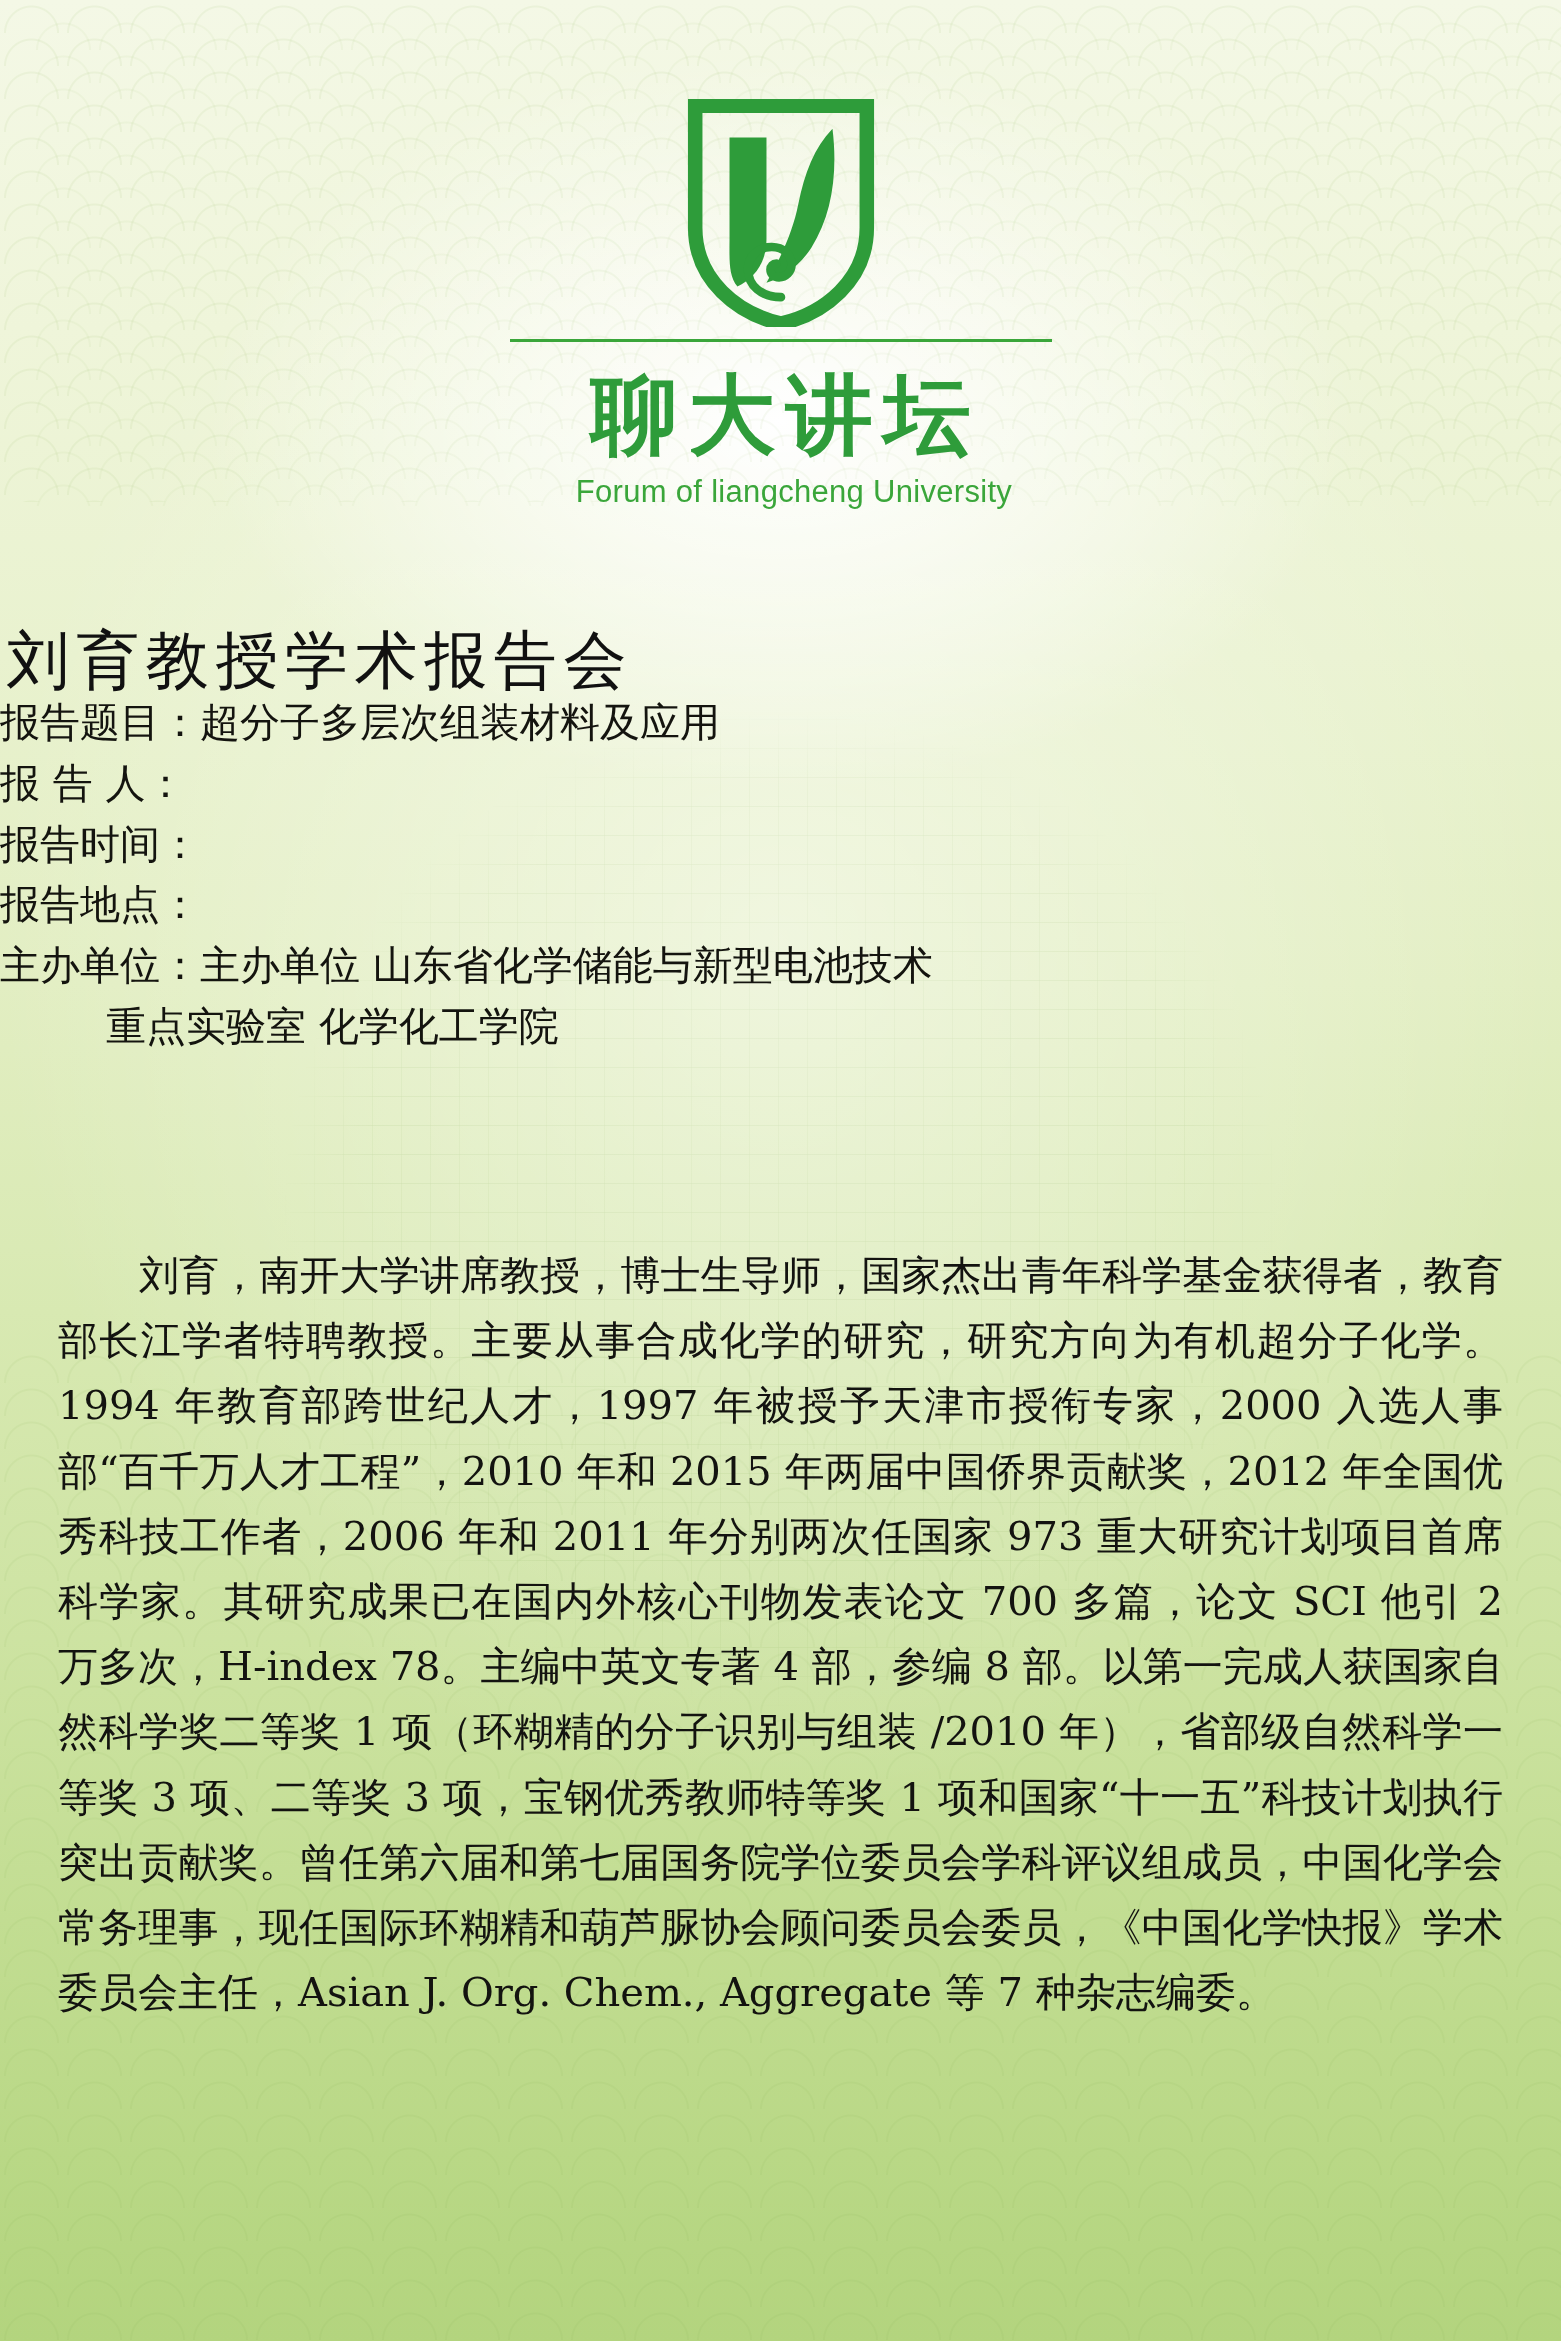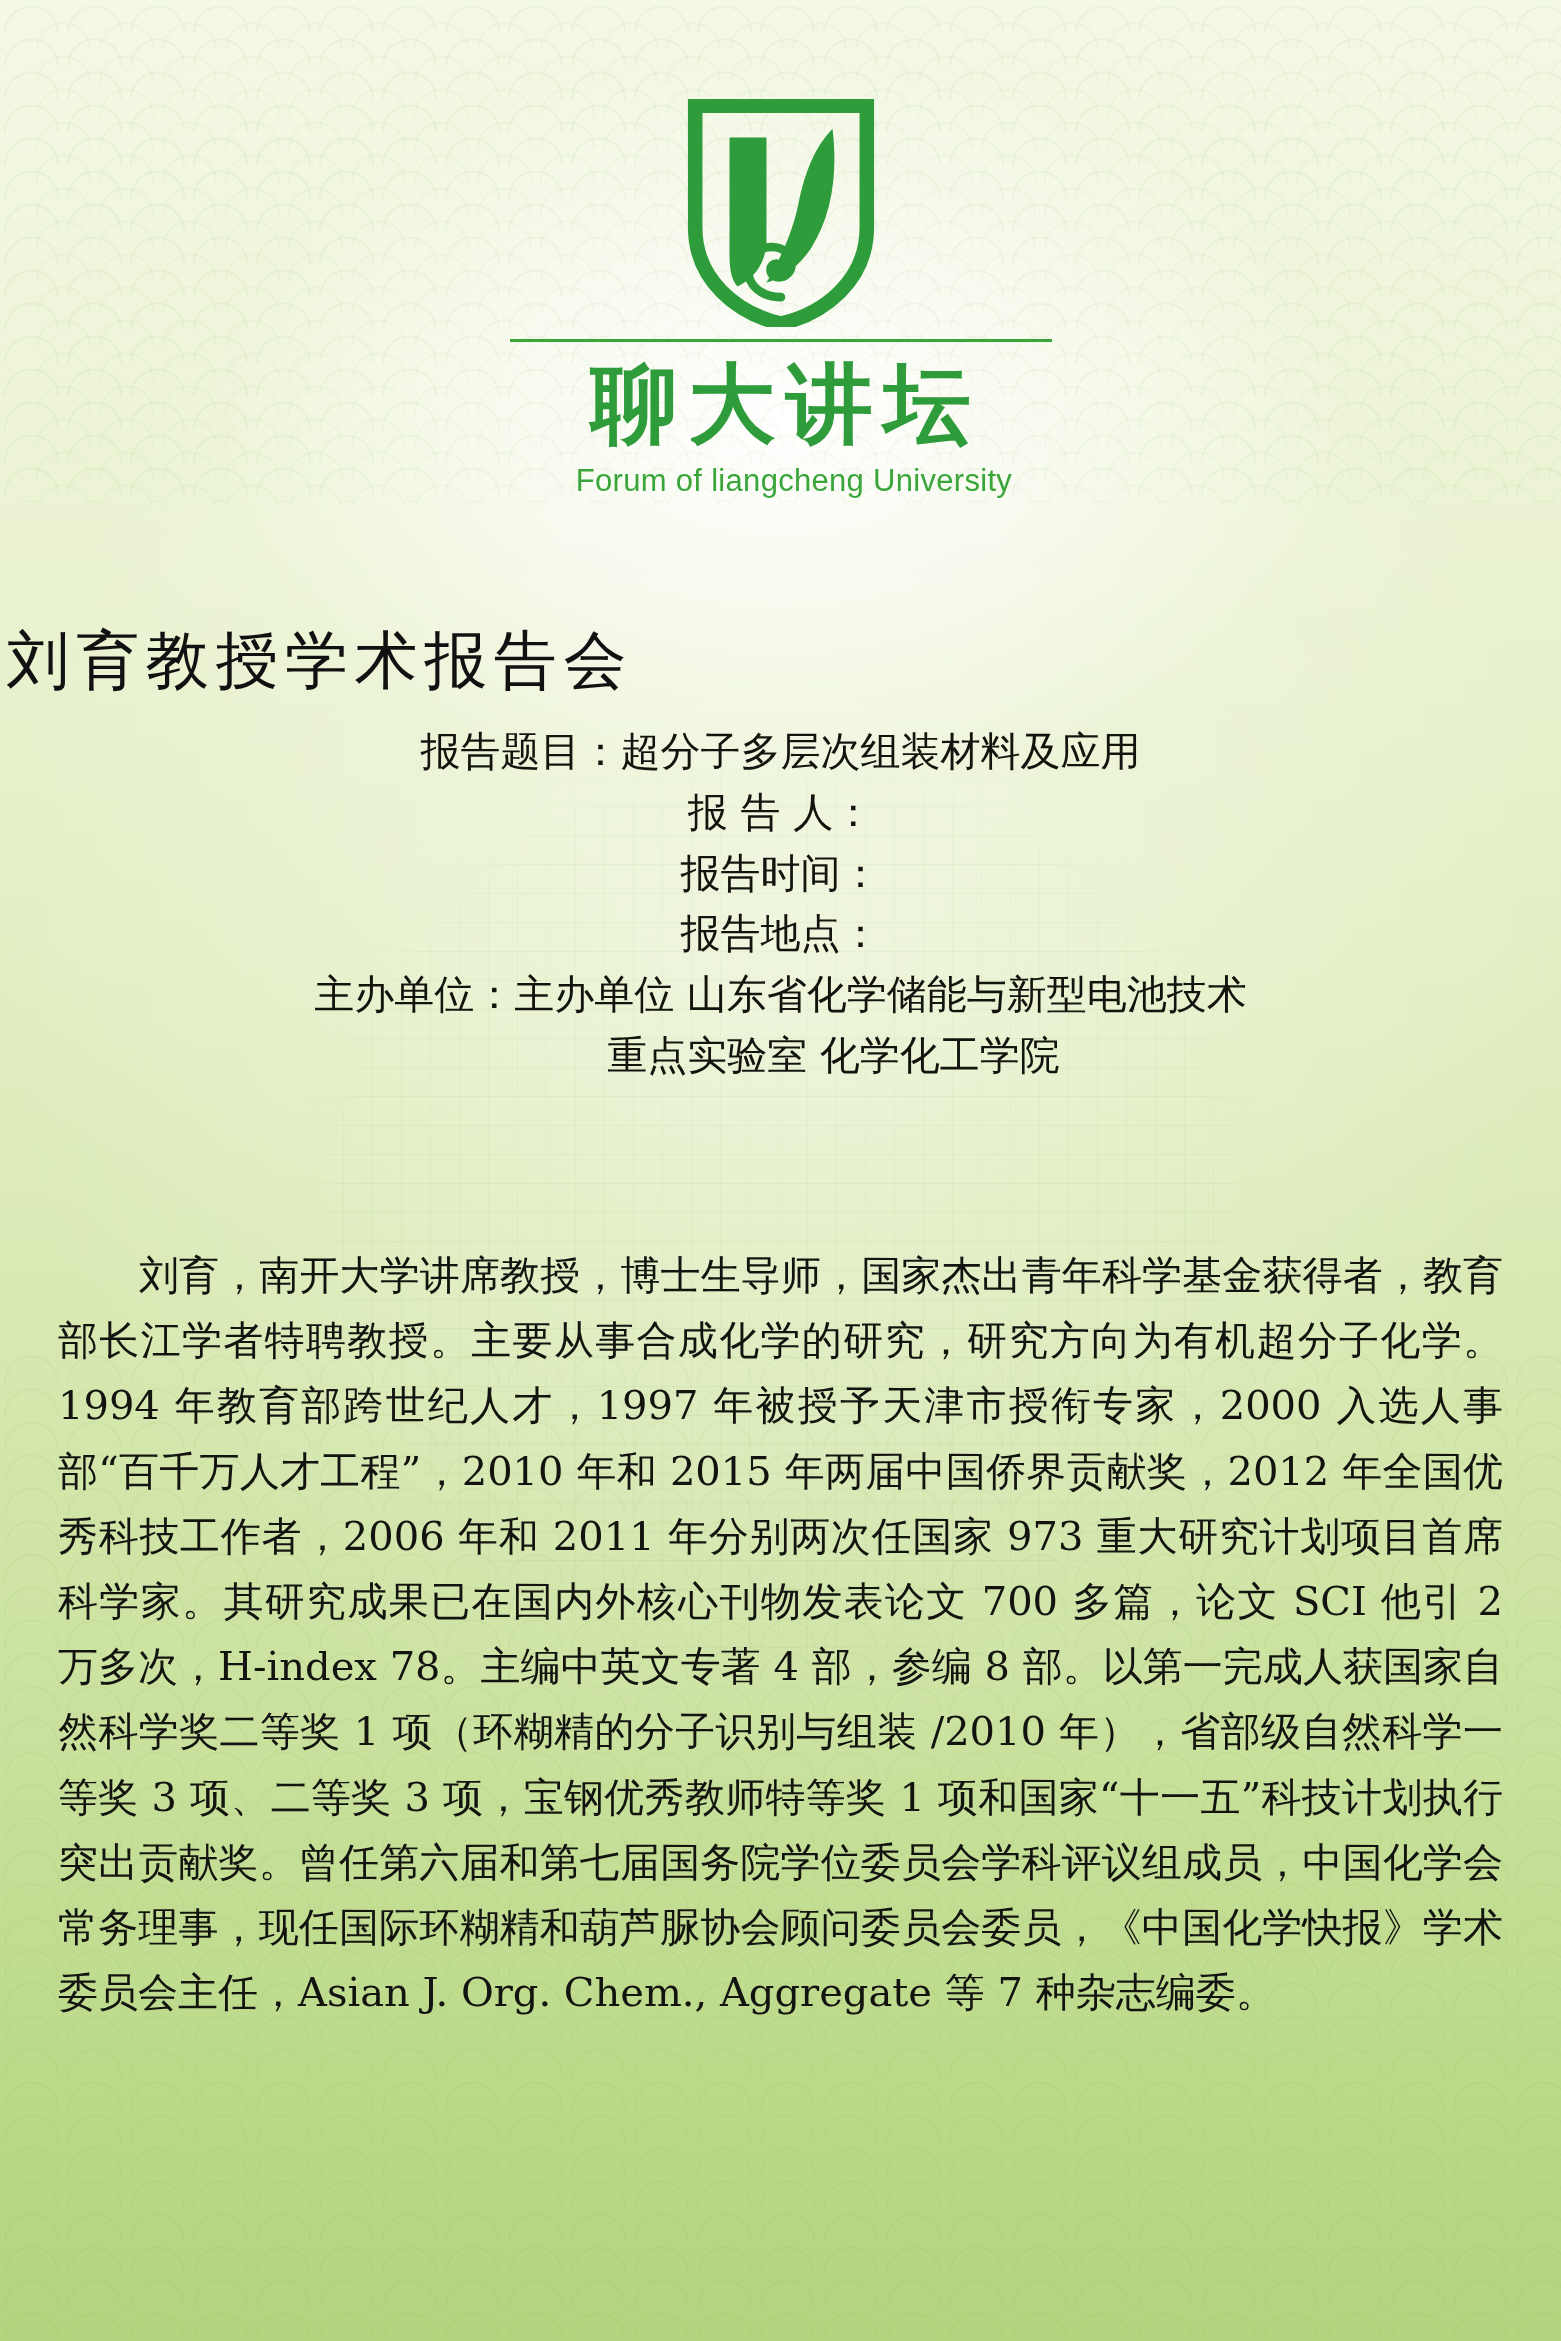--- a/index.html
+++ b/index.html
@@ -107,21 +107,21 @@
     height: 228px;
     position: relative;
   }
   .logo-divider {
     width: 542px;
     height: 2.6px;
     background: #3aa63a;
     margin-top: 12px;
   }
   .logo-cn {
-    margin-top: 17px;
+    margin-top: 28px;
     font-family: "DejaVu Sans", sans-serif;
     font-weight: bold;
     font-size: 87px;
     letter-spacing: 10.6px;
     color: #2e9c3a;
     line-height: 1.05;
     text-indent: 10.6px;
   }
   .logo-en {
     margin-top: 13.2px;
@@ -143,24 +143,23 @@
     font-size: 63px;
     letter-spacing: 6.6px;
     color: #111;
     text-indent: 6.6px;
   }
 
   
   .info {
     position: absolute;
     left: 0; right: 0;
-    top: 721px;
+    top: 692px;
     display: flex;
     flex-direction: column;
-    align-items: center;
     font-size: 40px;
     color: #14140f;
     line-height: 1.52;
   }
   .info-row {
     display: flex;
     align-items: baseline;
     white-space: nowrap;
   }
   .info-label {

